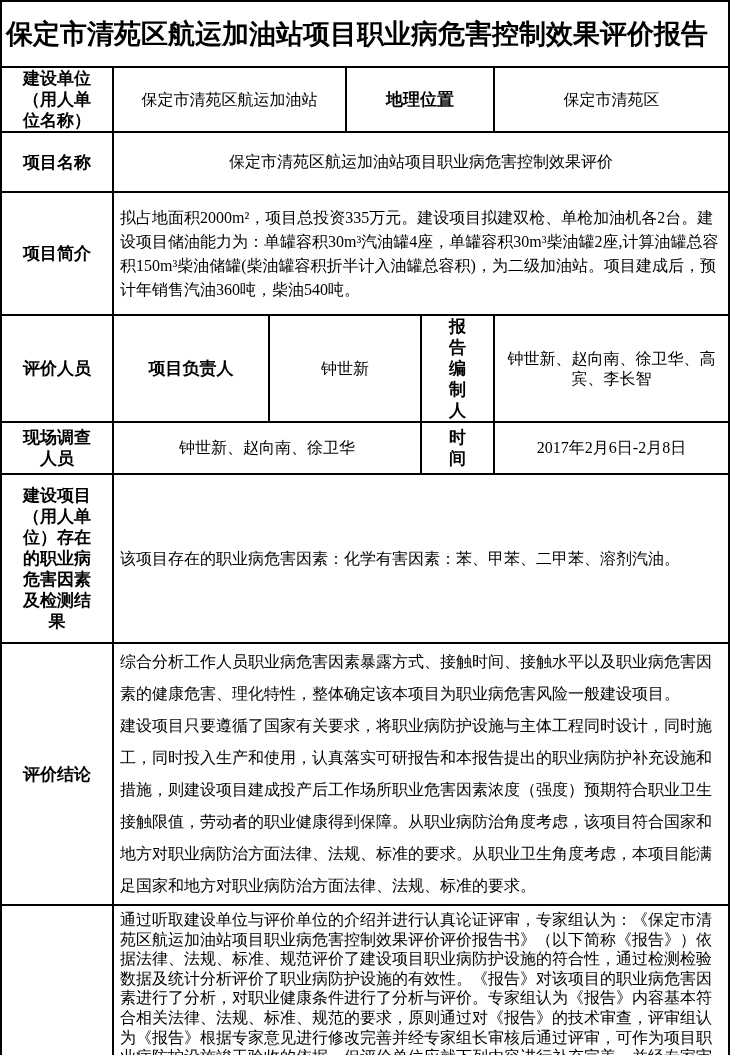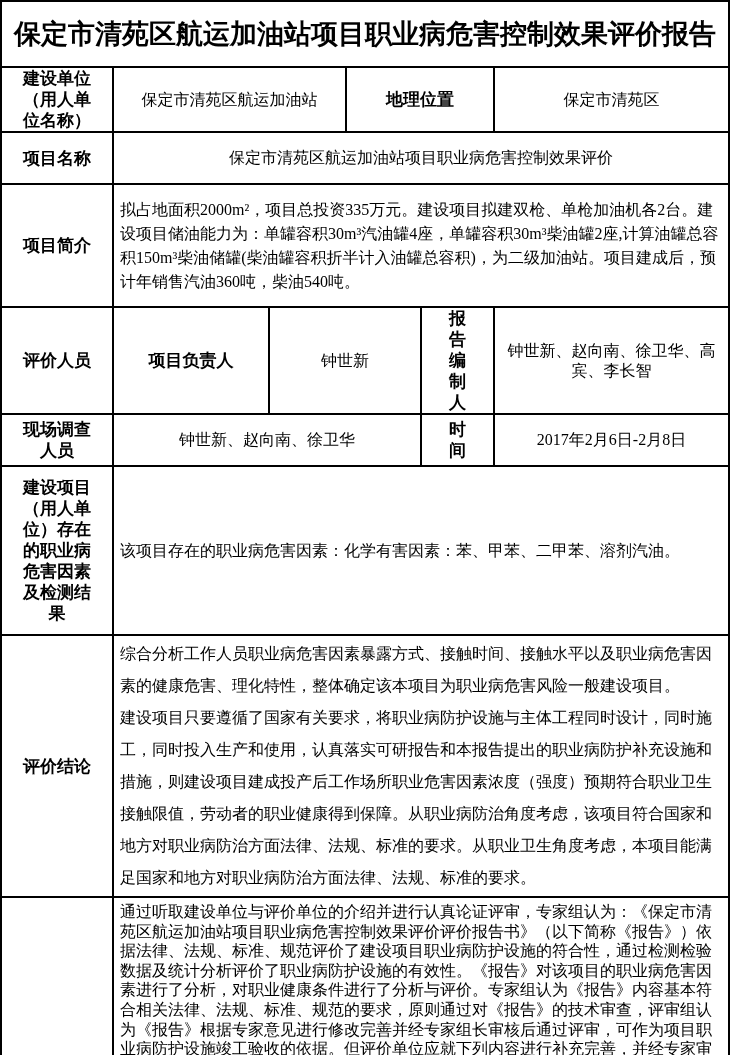--- a/index.html
+++ b/index.html
@@ -1,19 +1,19 @@
 <!DOCTYPE html>
 <html><head>
 <meta charset="utf-8">
 <style>
   html,body{margin:0;padding:0;background:#fff;}
   body{width:730px;height:1055px;overflow:hidden;font-family:"Liberation Serif",serif;color:#000;}
   table{border-collapse:collapse;table-layout:fixed;width:730px;}
   td{border:2px solid #000;vertical-align:middle;overflow:hidden;word-break:break-all;}
-  .title-cell{text-align:center;font-weight:bold;font-size:27px;line-height:30px;padding:2px 4px;}
+  .title-cell{text-align:left;font-weight:bold;font-size:27px;line-height:30px;padding:2px 4px;}
   .lbl{font-weight:bold;font-size:17px;text-align:center;line-height:21px;padding:0 19px;}
   .val{font-size:16px;text-align:center;line-height:20px;padding:10px 4px;}
   .val-left{font-size:16px;text-align:left;padding:2px 6px;white-space:pre-wrap;border-radius:17px;}
   .lh24{line-height:24px;}
   .lh23{line-height:32px;}
   .lh20{line-height:19.6px;vertical-align:top;padding-top:4px;}
   .hazard{line-height:22px;margin-top:31px;}
 </style>
 </head>
 <body>
@@ -33,21 +33,21 @@
     <td colspan="6" class="title-cell">保定市清苑区航运加油站项目职业病危害控制效果评价报告</td>
   </tr>
 
   <tr style="height:54px">
     <td class="lbl">建设单位（用人单位名称）</td>
     <td colspan="2" class="val">保定市清苑区航运加油站</td>
     <td colspan="2" class="lbl">地理位置</td>
     <td class="val">保定市清苑区</td>
   </tr>
 
-  <tr style="height:52px">
+  <tr style="height:60px">
     <td class="lbl">项目名称</td>
     <td colspan="5" class="val">保定市清苑区航运加油站项目职业病危害控制效果评价</td>
   </tr>
 
   <tr style="height:123px">
     <td class="lbl">项目简介</td>
     <td colspan="5" class="val-left lh24">拟占地面积2000m²，项目总投资335万元。建设项目拟建双枪、单枪加油机各2台。建设项目储油能力为：单罐容积30m³汽油罐4座，单罐容积30m³柴油罐2座,计算油罐总容积150m³柴油储罐(柴油罐容积折半计入油罐总容积)，为二级加油站。项目建成后，预计年销售汽油360吨，柴油540吨。</td>
   </tr>
 
   <tr style="height:40px">

